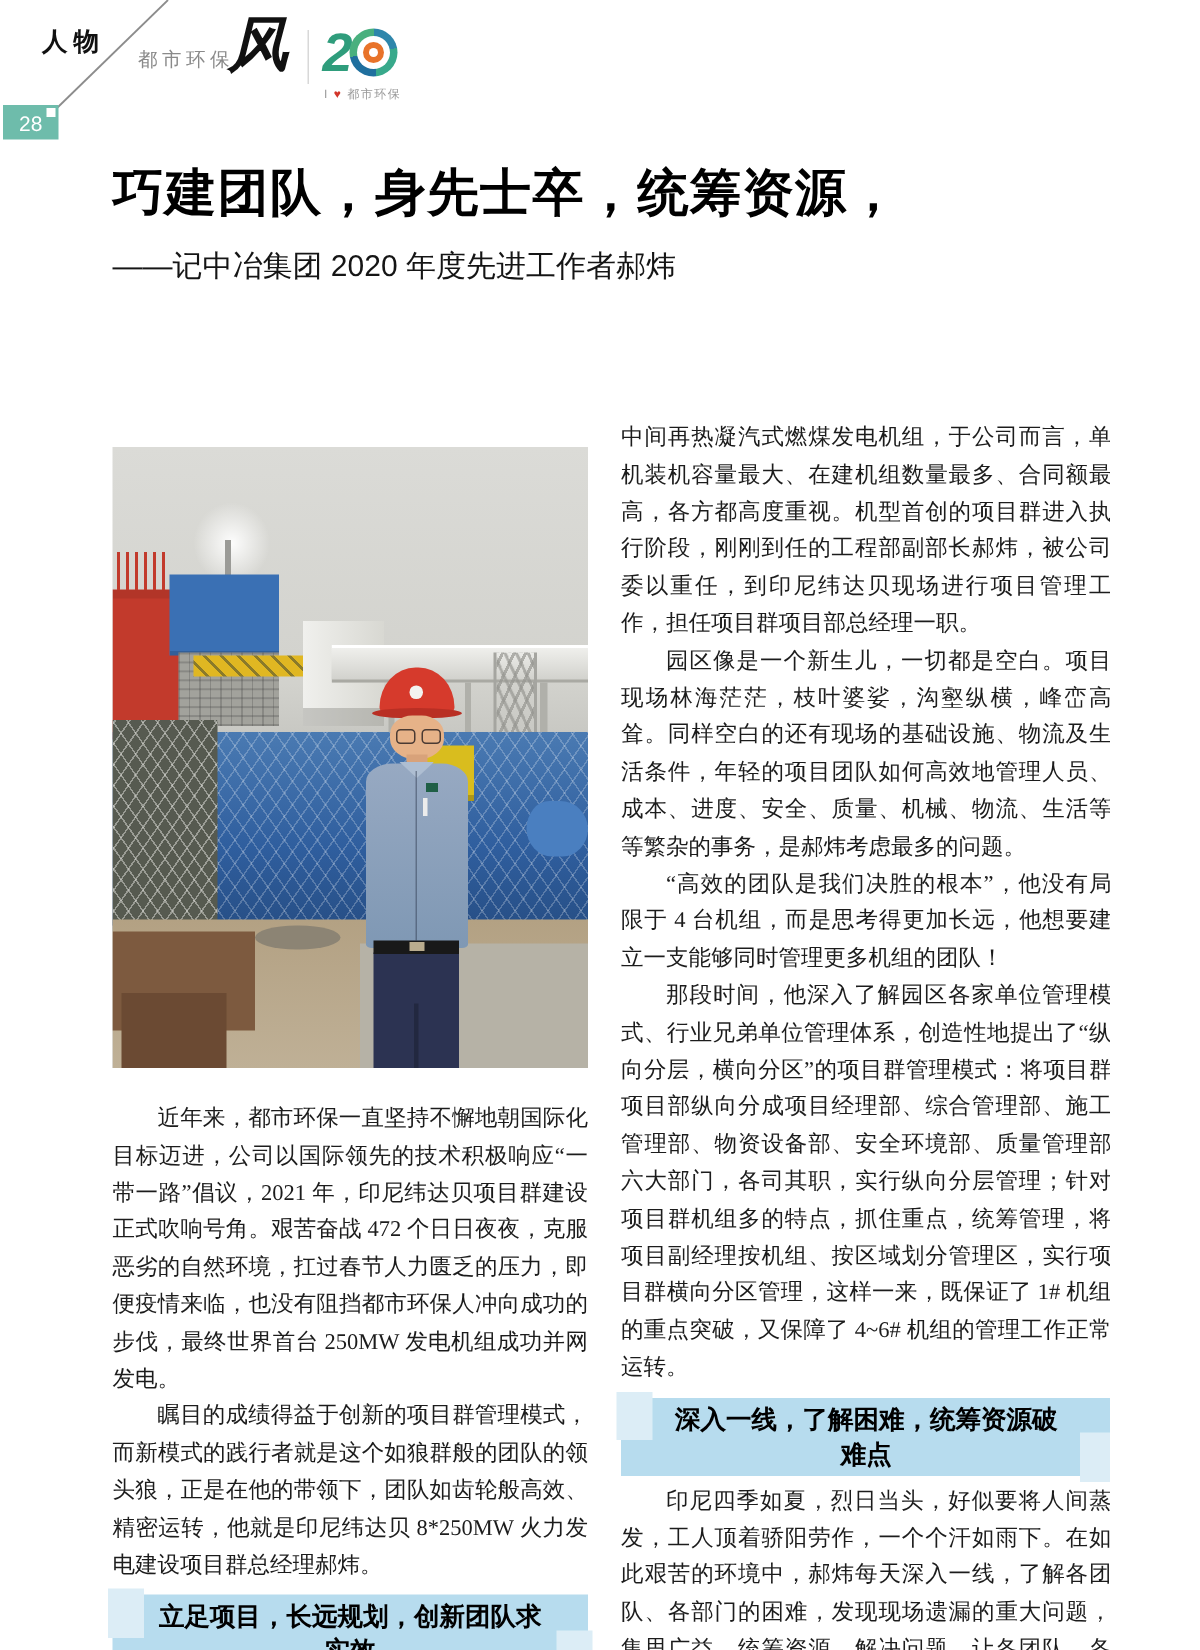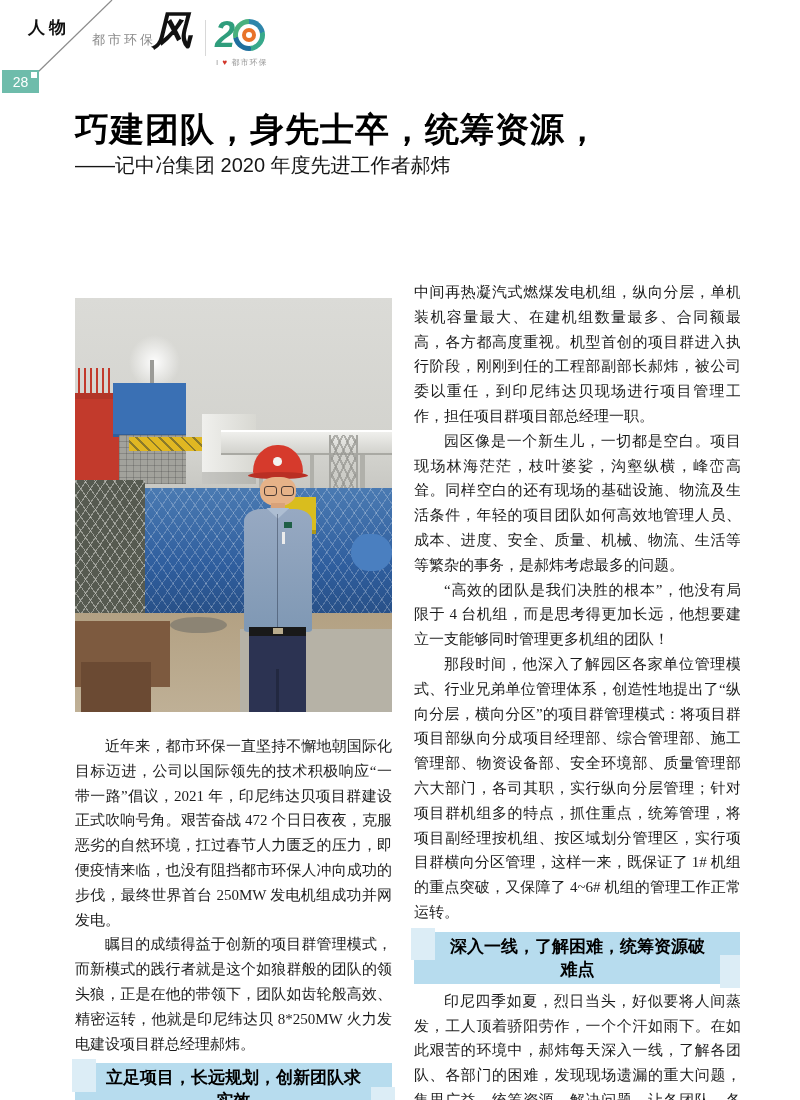--- a/index.html
+++ b/index.html
@@ -27,21 +27,21 @@
   .anniv-slogan .heart{color:#d2362a;}
   .page-num{position:absolute;left:2px;top:70px;width:37px;height:23px;background:#6ebcab;
             color:#fff;font-family:"Liberation Sans",sans-serif;font-size:14px;
             display:flex;align-items:center;justify-content:center;text-align:center;}
   .page-num::after{content:"";position:absolute;right:2px;top:2px;width:6px;height:6px;background:#fff;}
 
   
   .title-block{position:absolute;left:75px;top:106px;width:600px;}
   .title-line{font-family:"Liberation Sans",sans-serif;font-weight:900;font-size:34px;
               line-height:46px;letter-spacing:1px;color:#000;}
-  .subtitle{font-family:"Liberation Sans",sans-serif;font-size:20px;color:#151515;}
+  .subtitle{margin-top:12px;font-family:"Liberation Sans",sans-serif;font-size:20px;color:#151515;}
 
   
   .col{position:absolute;}
   .col-left{left:75px;top:734px;width:317px;}
   .col-right{left:414px;top:280px;width:327px;}
   .body-p{margin:0;font-size:15px;line-height:24.8px;text-align:justify;text-indent:2em;
           color:#1c1c1c;}
   .body-p.no-indent{text-indent:0;}
 
   .subhead-wrap{margin:7px 0 5px;text-align:center;}
@@ -202,21 +202,21 @@
   <div class="col col-left">
     <p class="body-p">近年来，都市环保一直坚持不懈地朝国际化目标迈进，公司以国际领先的技术积极响应“一带一路”倡议，2021 年，印尼纬达贝项目群建设正式吹响号角。艰苦奋战 472 个日日夜夜，克服恶劣的自然环境，扛过春节人力匮乏的压力，即便疫情来临，也没有阻挡都市环保人冲向成功的步伐，最终世界首台 250MW 发电机组成功并网发电。</p>
     <p class="body-p">瞩目的成绩得益于创新的项目群管理模式，而新模式的践行者就是这个如狼群般的团队的领头狼，正是在他的带领下，团队如齿轮般高效、精密运转，他就是印尼纬达贝 8*250MW 火力发电建设项目群总经理郝炜。</p>
     <div class="subhead-wrap">
       <span class="subhead">立足项目，长远规划，创新团队求实效</span>
     </div>
 
   </div>
 
   <div class="col col-right">
-    <p class="body-p no-indent">中间再热凝汽式燃煤发电机组，纵向分层，单机装机容量最大、在建机组数量最多、合同额最高，各方都高度重视。机型首创的项目群进入执行阶段，刚刚到任的工程部副部长郝炜，被公司委以重任，到印尼纬达贝现场进行项目管理工作，担任项目群项目部总经理一职。</p>
+    <p class="body-p no-indent">中间再热凝汽式燃煤发电机组，于公司而言，单机装机容量最大、在建机组数量最多、合同额最高，各方都高度重视。机型首创的项目群进入执行阶段，刚刚到任的工程部副部长郝炜，被公司委以重任，到印尼纬达贝现场进行项目管理工作，担任项目群项目部总经理一职。</p>
     <p class="body-p">园区像是一个新生儿，一切都是空白。项目现场林海茫茫，枝叶婆娑，沟壑纵横，峰峦高耸。同样空白的还有现场的基础设施、物流及生活条件，年轻的项目团队如何高效地管理人员、成本、进度、安全、质量、机械、物流、生活等等繁杂的事务，是郝炜考虑最多的问题。</p>
     <p class="body-p">“高效的团队是我们决胜的根本”，他没有局限于 4 台机组，而是思考得更加长远，他想要建立一支能够同时管理更多机组的团队！</p>
     <p class="body-p">那段时间，他深入了解园区各家单位管理模式、行业兄弟单位管理体系，创造性地提出了“纵向分层，横向分区”的项目群管理模式：将项目群项目部纵向分成项目经理部、综合管理部、施工管理部、物资设备部、安全环境部、质量管理部六大部门，各司其职，实行纵向分层管理；针对项目群机组多的特点，抓住重点，统筹管理，将项目副经理按机组、按区域划分管理区，实行项目群横向分区管理，这样一来，既保证了 1# 机组的重点突破，又保障了 4~6# 机组的管理工作正常运转。</p>
     <div class="subhead-wrap">
       <span class="subhead">深入一线，了解困难，统筹资源破难点</span>
     </div>
     <p class="body-p">印尼四季如夏，烈日当头，好似要将人间蒸发，工人顶着骄阳劳作，一个个汗如雨下。在如此艰苦的环境中，郝炜每天深入一线，了解各团队、各部门的困难，发现现场遗漏的重大问题，集思广益，统筹资源，解决问题，让各团队、各部门更有信心，运转更加顺畅。</p>
 
   </div>
 

